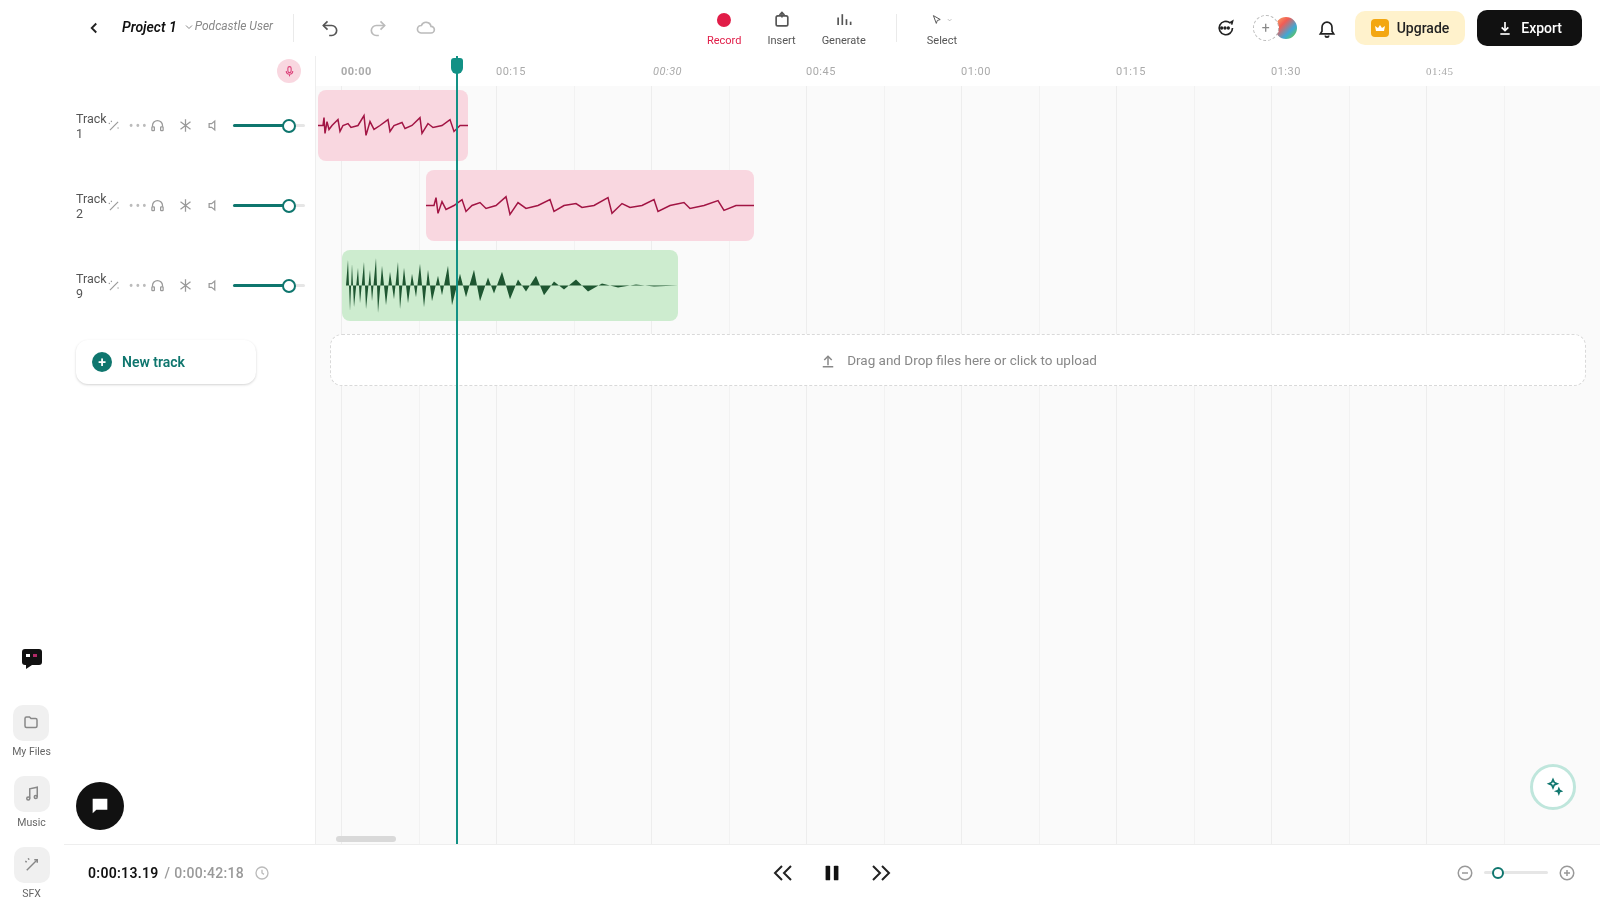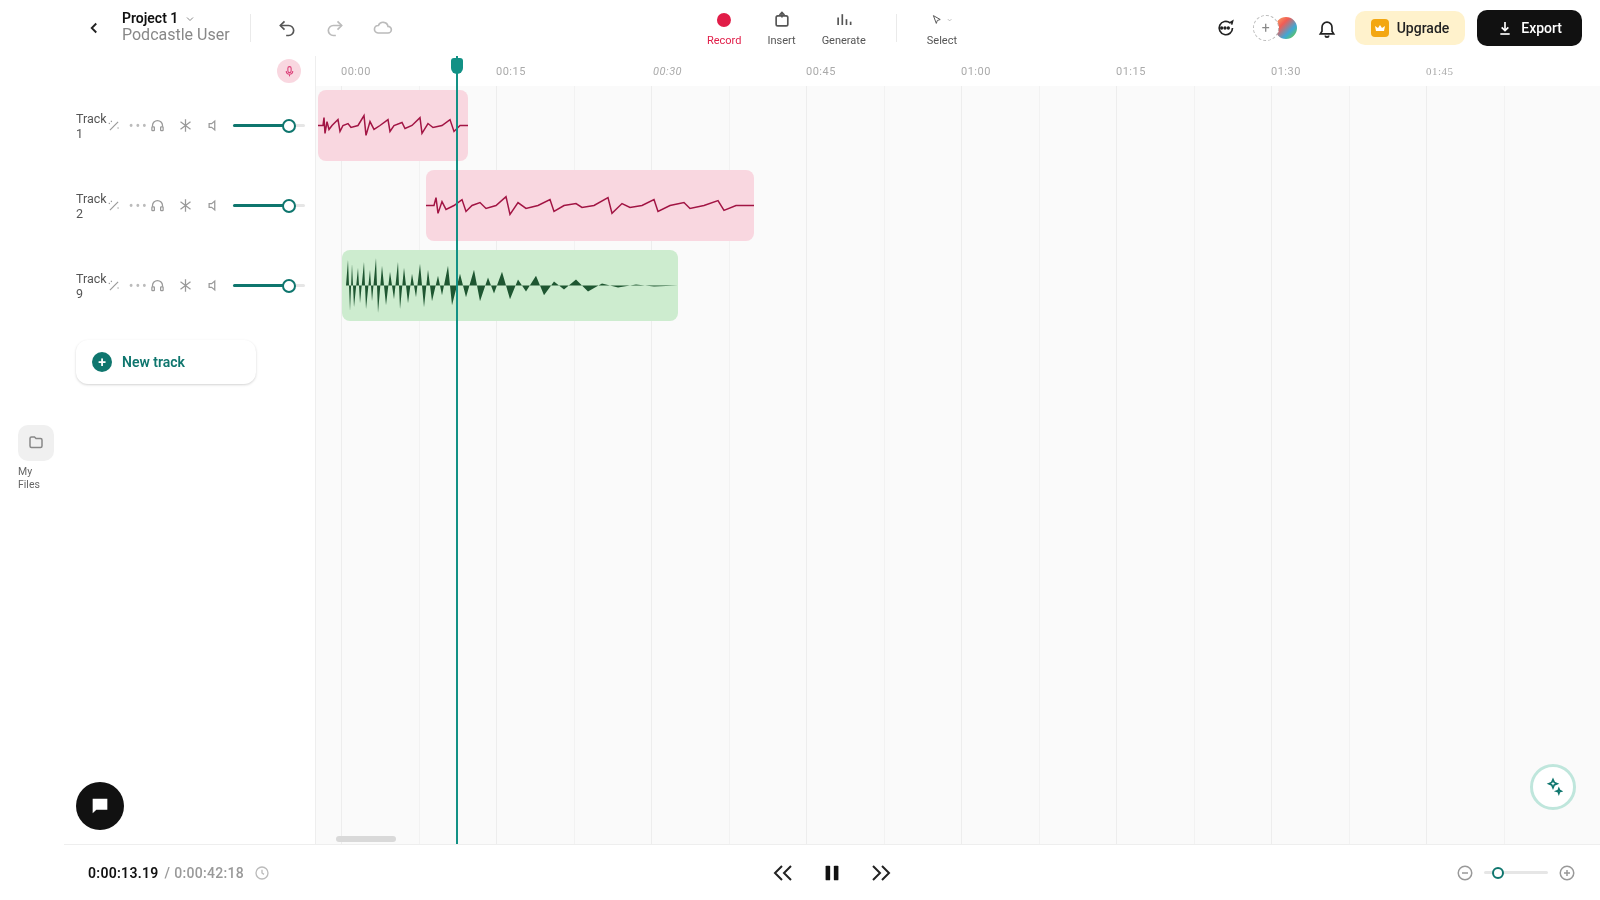--- a/index.html
+++ b/index.html
@@ -1,34 +1,34 @@
 <!DOCTYPE html>
 <html><head>
 <meta charset="utf-8">
 <style>
 * { box-sizing: border-box; margin: 0; padding: 0; font-family: -apple-system, BlinkMacSystemFont, "Segoe UI", Roboto, sans-serif; }
 html, body { width: 1600px; height: 900px; overflow: hidden; background: #fff; }
 .app { display: flex; width: 100%; height: 100%; }
 
 
-.left-rail { width: 64px; background: #fff; display: flex; align-items: center; padding-top: 16px; gap: 18px; border-right: 1px solid transparent; }
+.left-rail { width: 64px; background: #fff; display: flex; flex-direction: column; align-items: center; padding-top: 16px; gap: 18px; border-right: 1px solid transparent; justify-content: flex-end; }
 .left-rail .logo { width: 32px; height: 32px; margin-bottom: 12px; }
 .rail-item { display: flex; flex-direction: column; align-items: center; gap: 4px; cursor: pointer; }
 .rail-icon-box { width: 36px; height: 36px; border-radius: 10px; background: #f0f0f0; display: flex; align-items: center; justify-content: center; color: #888; }
 .rail-label { font-size: 10.5px; color: #666; }
 
 
 .main-col { flex: 1; display: flex; flex-direction: column; position: relative; }
 
 
 .header { height: 56px; display: flex; align-items: center; padding: 0 18px; gap: 16px; border-bottom: 1px solid transparent; }
 .back-btn { width: 24px; height: 24px; display: flex; align-items: center; justify-content: center; cursor: pointer; color: #222; }
-.project-block { display: flex; flex-direction: column; line-height: 1.1; }
+.project-block { display: flex; flex-direction: row; line-height: 1.1; font-style: italic; }
 .project-title-row { display: flex; align-items: center; gap: 6px; font-weight: 600; font-size: 14px; color: #111; cursor: pointer; }
-.project-user { font-size: 16px; color: #888; }
+.project-user { font-size: 12px; color: #888; }
 .vdiv { width: 1px; height: 28px; background: #eaeaea; margin: 0 4px; }
 .hdr-icon-btn { width: 32px; height: 32px; display: flex; align-items: center; justify-content: center; color: #555; cursor: pointer; border-radius: 8px; }
 .hdr-icon-btn.disabled { color: #bbb; cursor: default; }
 
 .header-center { position: absolute; left: 50%; transform: translateX(-50%); display: flex; align-items: center; gap: 26px; }
 .center-item { display: flex; flex-direction: column; align-items: center; gap: 3px; cursor: pointer; }
 .center-item .ci-icon { width: 22px; height: 22px; display: flex; align-items: center; justify-content: center; color: #555; }
 .center-item .ci-label { font-size: 11px; color: #555; }
 
 .header-right { margin-left: auto; display: flex; align-items: center; gap: 12px; }
@@ -416,21 +416,21 @@
             <div class="gl" style="left: 645px;"></div>
             <div class="gl" style="left: 722.5px; background: rgba(0, 0, 0, 0.03);"></div>
             <div class="gl" style="left: 800px;"></div>
             <div class="gl" style="left: 877.5px; background: rgba(0, 0, 0, 0.03);"></div>
             <div class="gl" style="left: 955px;"></div>
             <div class="gl" style="left: 1032.5px; background: rgba(0, 0, 0, 0.03);"></div>
             <div class="gl" style="left: 1110px;"></div>
             <div class="gl" style="left: 1187.5px; background: rgba(0, 0, 0, 0.03);"></div>
           </div>
         <div class="ruler">
-            <span class="tick" style="left: 25px;">00:00</span>
+            <span class="tick" style="left: 25px; font-weight: bold;">00:00</span>
             <span class="tick" style="left: 180px;">00:15</span>
             <span class="tick" style="left: 337px; font-style: italic;">00:30</span>
             <span class="tick" style="left: 490px;">00:45</span>
             <span class="tick" style="left: 645px;">01:00</span>
             <span class="tick" style="left: 800px;">01:15</span>
             <span class="tick" style="left: 955px;">01:30</span>
             <span class="tick" style="left: 1110px; font-family: Liberation Serif, serif;">01:45</span>
           </div>
 
         <div class="lane">
@@ -448,20 +448,28 @@
           </div>
         </div>
         <div class="lane">
           <div class="clip green" id="clip3" style="left: 26px; width: 336px;">
             <svg viewBox="0 0 336 72" preserveAspectRatio="none">
               <path class="wave-path" stroke-width="0" d="M0 36 L4 36 L6 10 L8 62 L10 14 L12 58 L16 18 L18 54 L22 12 L24 60 L28 20 L30 52 L34 8 L36 64 L40 16 L44 56 L48 22 L52 50 L56 12 L58 60 L62 18 L66 54 L70 24 L74 48 L78 14 L82 58 L86 20 L90 52 L96 26 L100 46 L106 16 L110 56 L118 24 L124 48 L132 20 L138 52 L146 28 L152 44 L160 22 L168 50 L176 30 L184 42 L194 26 L202 46 L212 32 L222 40 L234 30 L246 42 L260 34 L276 38 L294 35 L312 37 L336 36 L336 36 L0 36 Z"></path>
             </svg>
           </div>
         </div>
 
+        <div class="dropzone-row" id="dropzone" style="top: 278px;">
+          <svg width="18" height="18" viewBox="0 0 24 24" fill="none" stroke="#888" stroke-width="2">
+              <path d="M12 19V7"></path>
+              <path d="M7 12l5-5 5 5"></path>
+              <path d="M5 21h14"></path>
+            </svg>
+          <span>Drag and Drop files here or click to upload</span>
+        </div>
 
         <div class="playhead" id="playhead" style="left: 140px;">
             <div class="knob"></div>
           </div>
       </div>
 
       <div class="h-scroll">
           <div class="thumb"></div>
         </div>
     </div>

